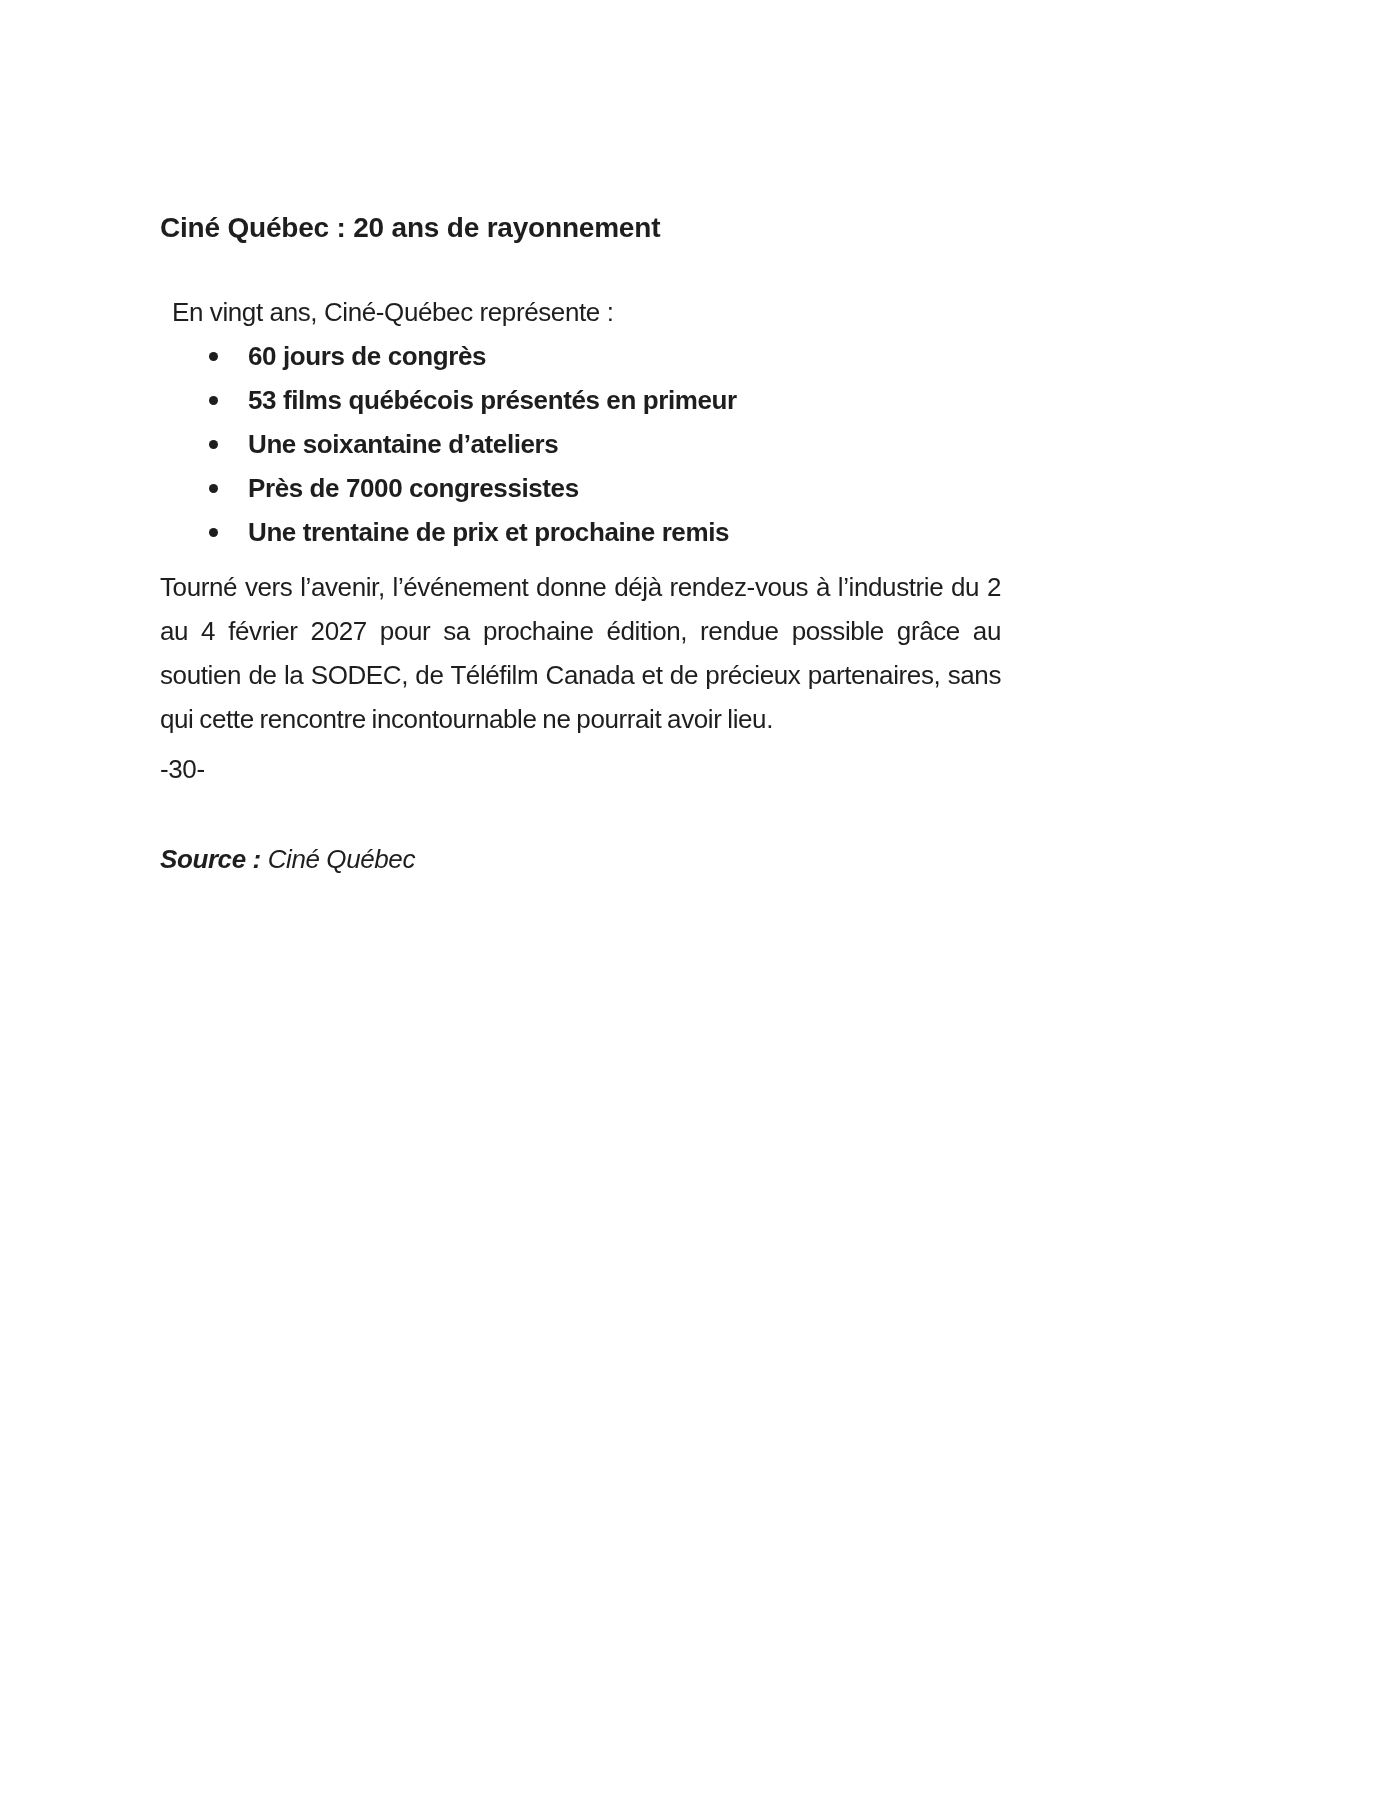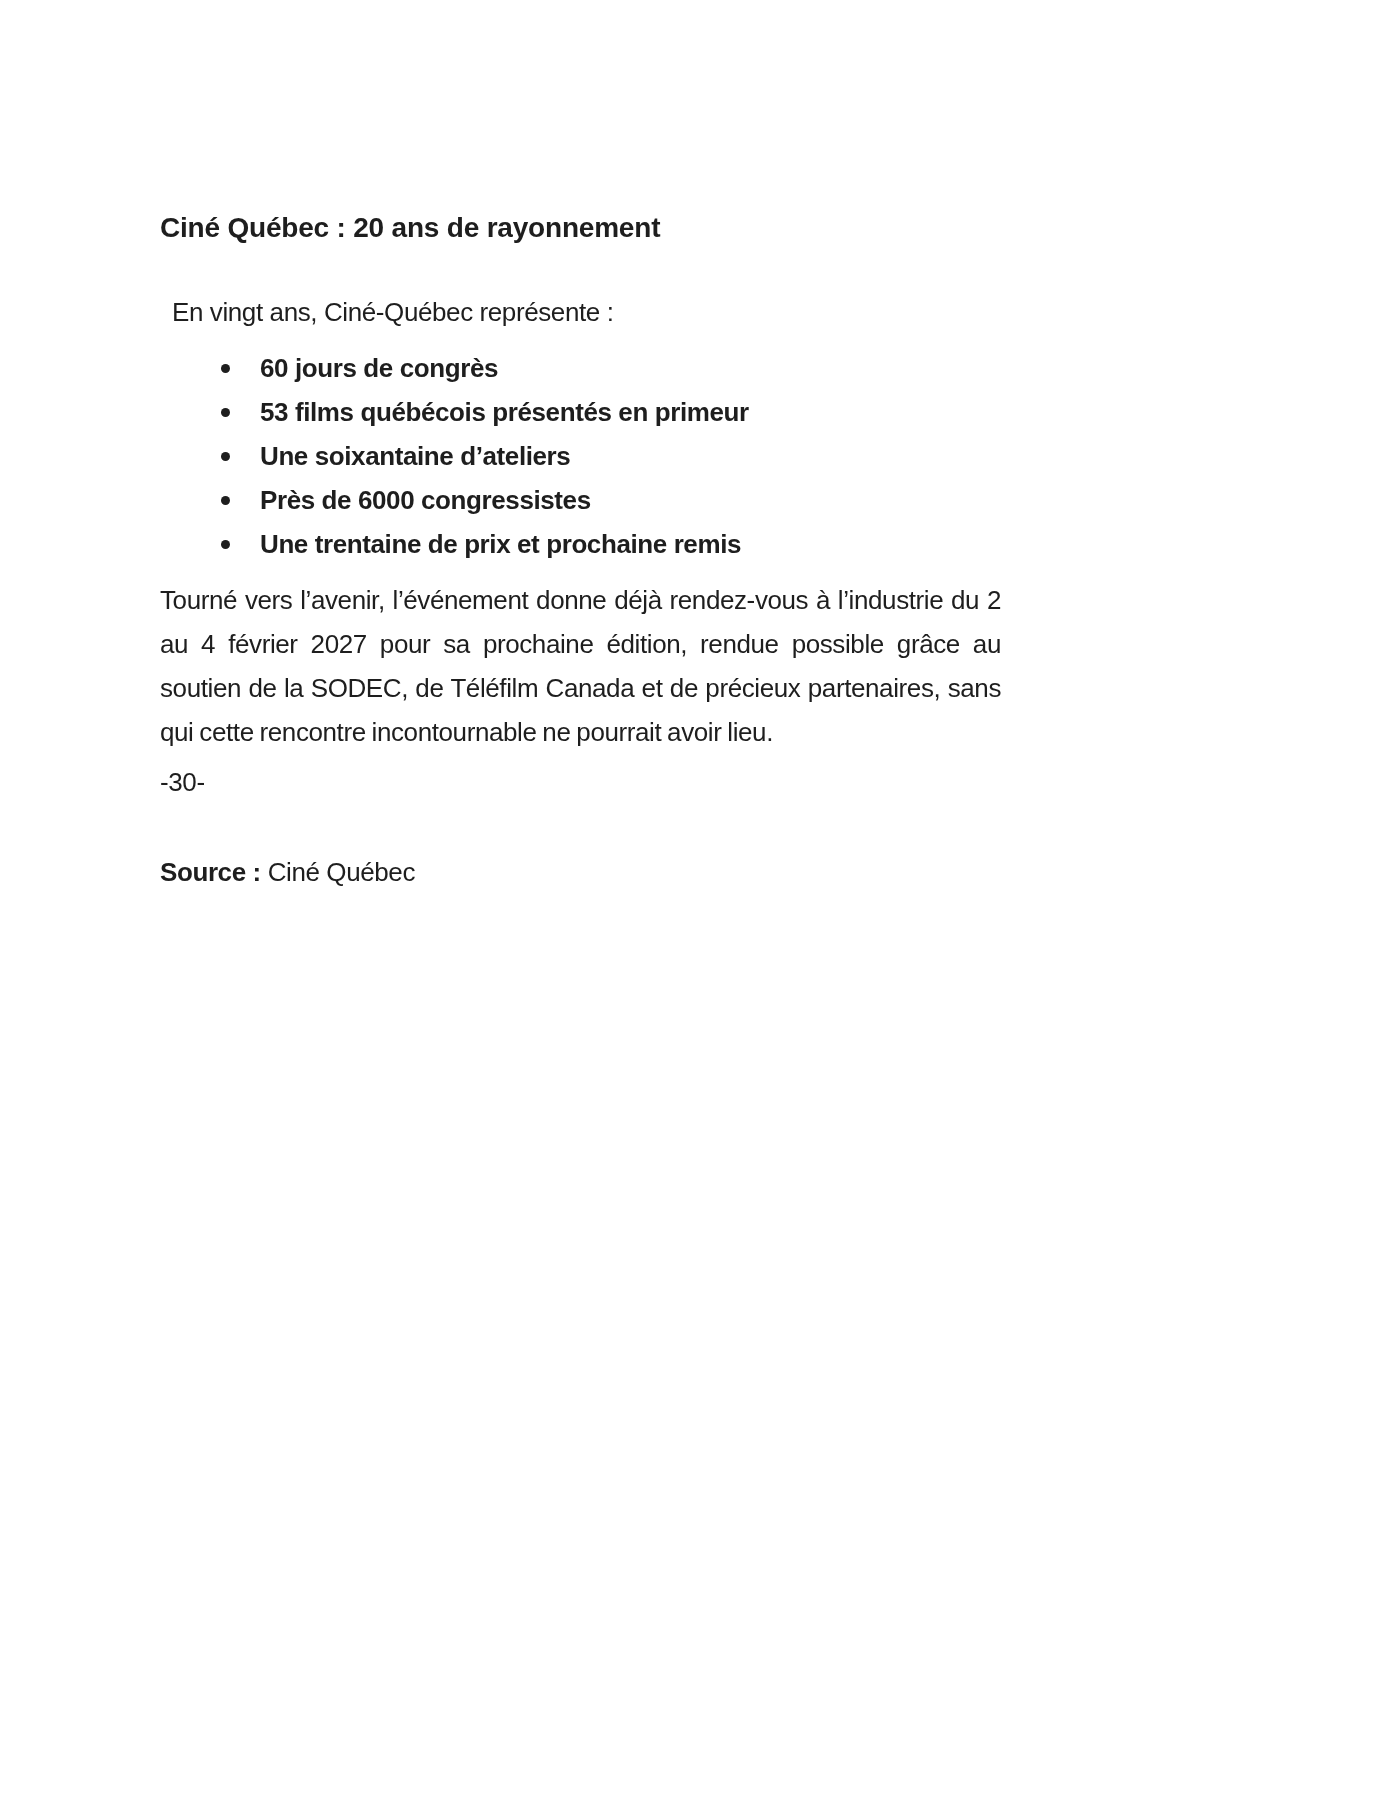--- a/index.html
+++ b/index.html
@@ -27,21 +27,21 @@
     font-size: 28px;
     line-height: 44px;
     font-weight: bold;
     letter-spacing: -0.2px;
   }
   .intro {
     margin: 40px 0 0 12px;
   }
   .stats-list {
     list-style: none;
-    margin: 12px;
+    margin: 0;
     padding: 0 0 0 88px;
   }
   .stats-list li {
     position: relative;
     font-weight: bold;
     line-height: 44px;
   }
   .stats-list li .bullet-dot {
     position: absolute;
     left: -39px;
@@ -58,20 +58,21 @@
     word-spacing: -1px;
   }
   .end-mark {
     margin: 6px 0 0 0;
   }
   .source-block {
     margin: 46px 0 0 0;
   }
   .source-block p {
     margin: 0;
+    font-style: italic;
   }
   .label {
     font-weight: bold;
   }
 </style>
 </head>
 <body>
 
 <div class="page">
   <div class="content">
@@ -88,21 +89,21 @@
       <li>
         <span class="bullet-dot"></span>
         <span>53 films québécois présentés en primeur</span>
       </li>
       <li>
         <span class="bullet-dot"></span>
         <span>Une soixantaine d’ateliers</span>
       </li>
       <li>
         <span class="bullet-dot"></span>
-        <span>Près de 6000 congressistes</span>
+        <span>Près de 7000 congressistes</span>
       </li>
       <li>
         <span class="bullet-dot"></span>
         <span>Une trentaine de prix et prochaine remis</span>
       </li>
     </ul>
 
     <p class="body-par">Tourné vers l’avenir, l’événement donne déjà rendez-vous à l’industrie du 2 au 4 février 2027 pour sa prochaine édition, rendue possible grâce au soutien de la SODEC, de Téléfilm Canada et de précieux partenaires, sans qui cette rencontre incontournable ne pourrait avoir lieu.</p>
 
     <p class="end-mark">-30-</p>

